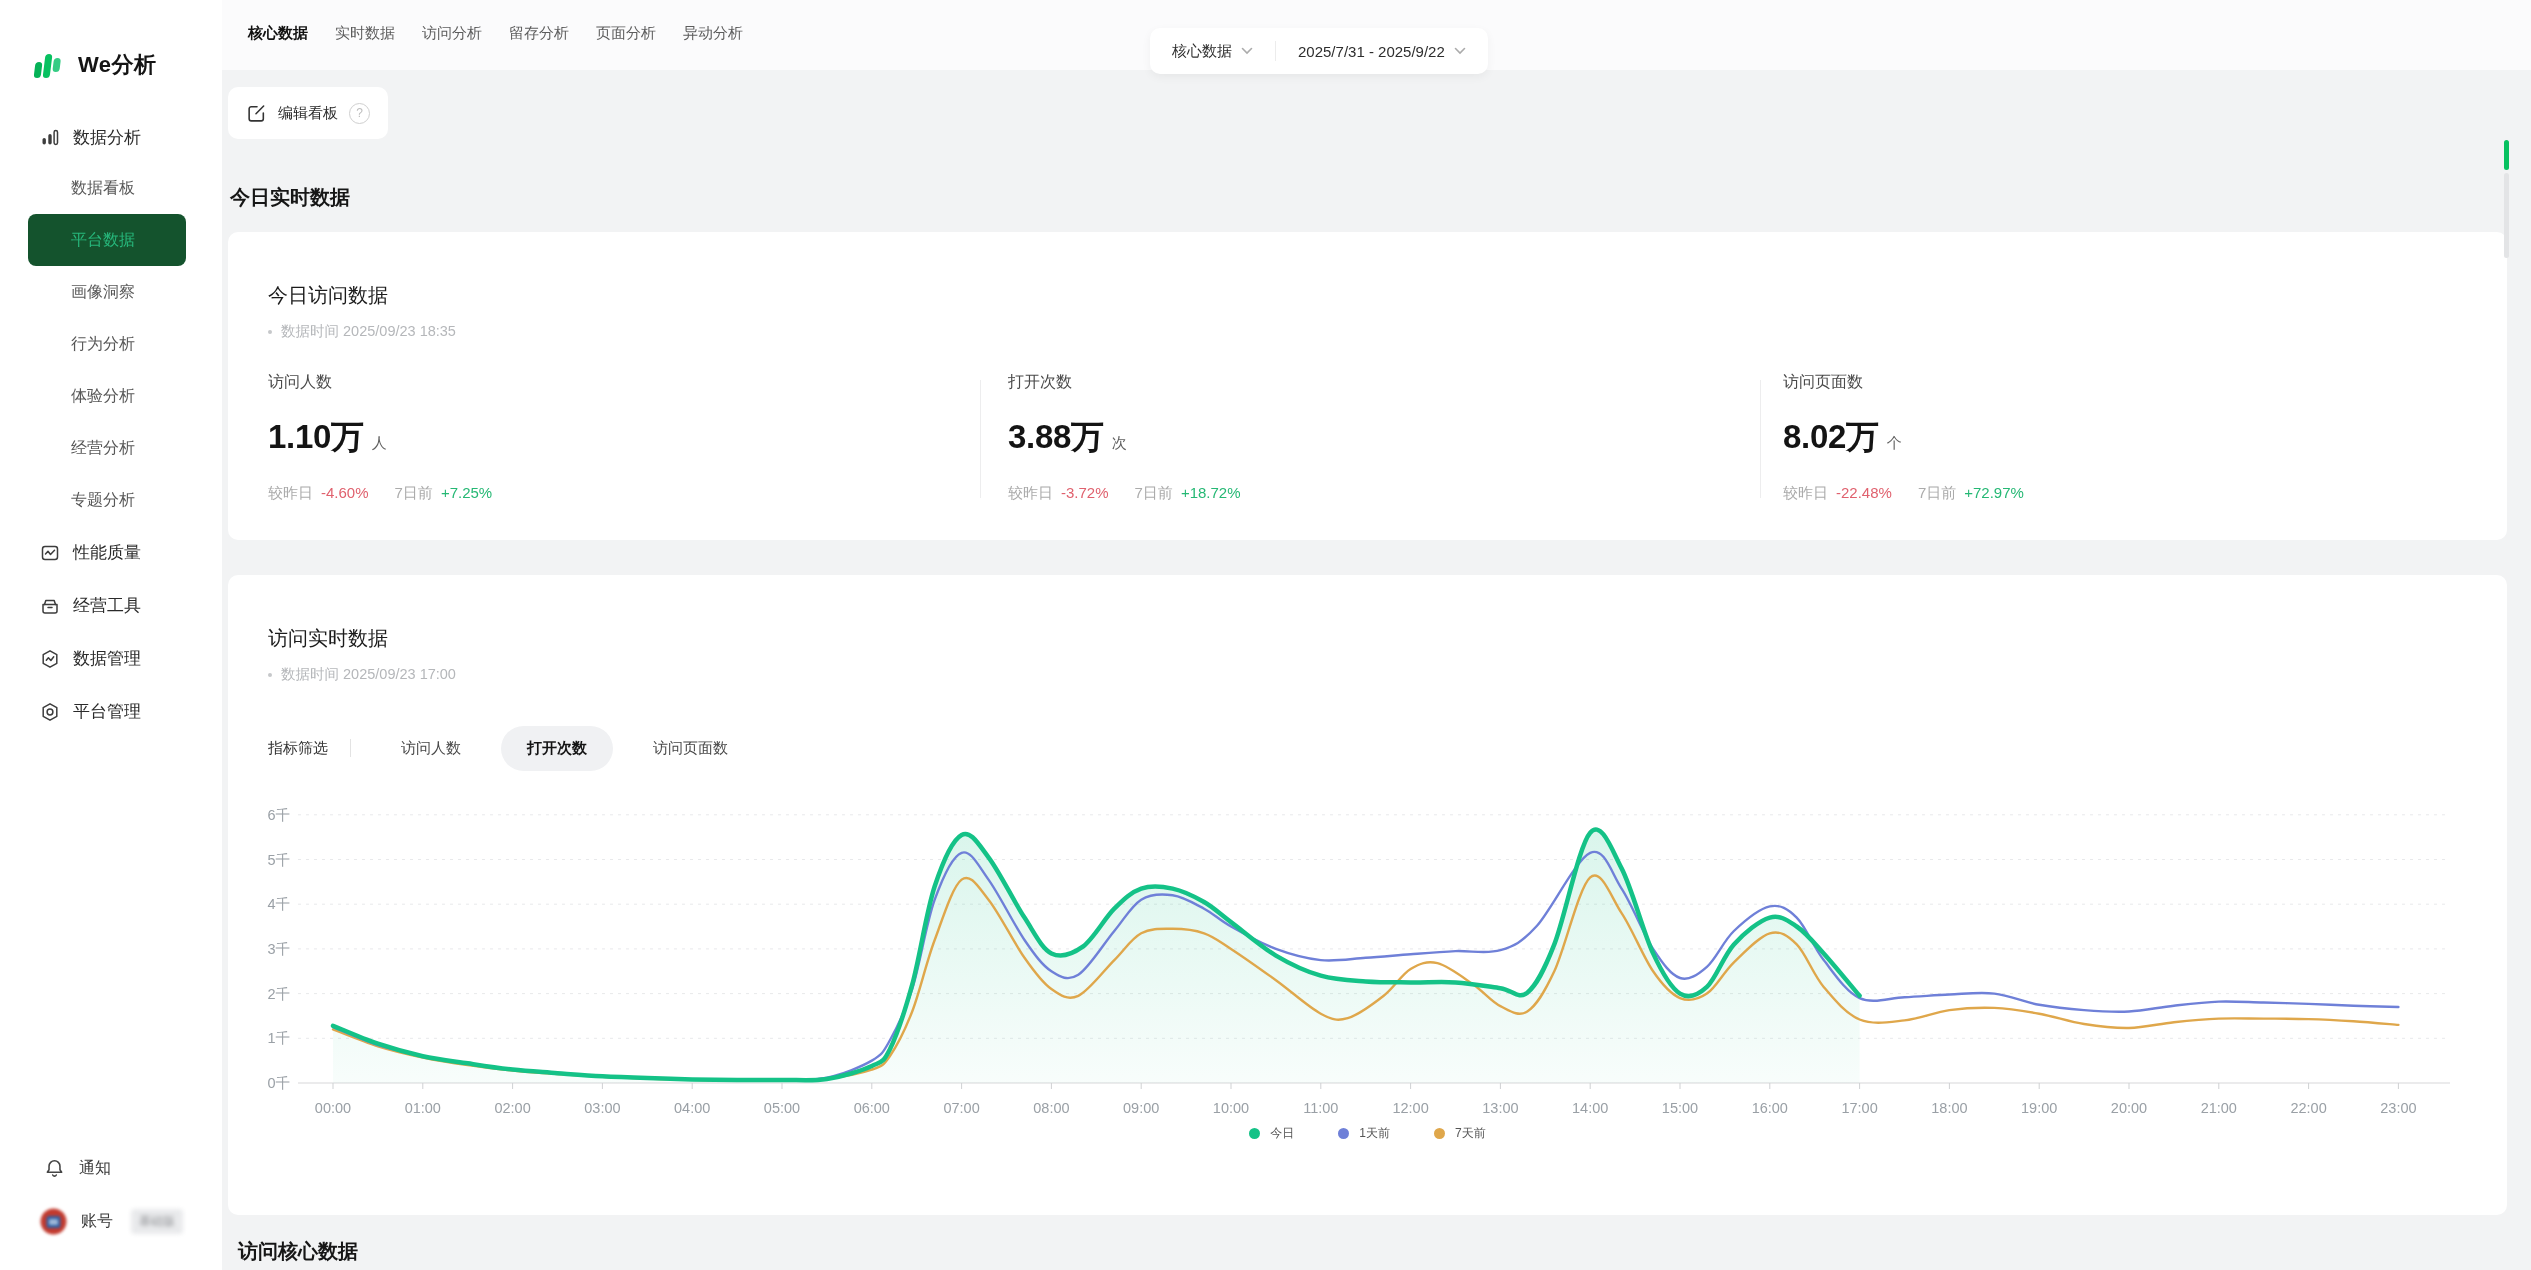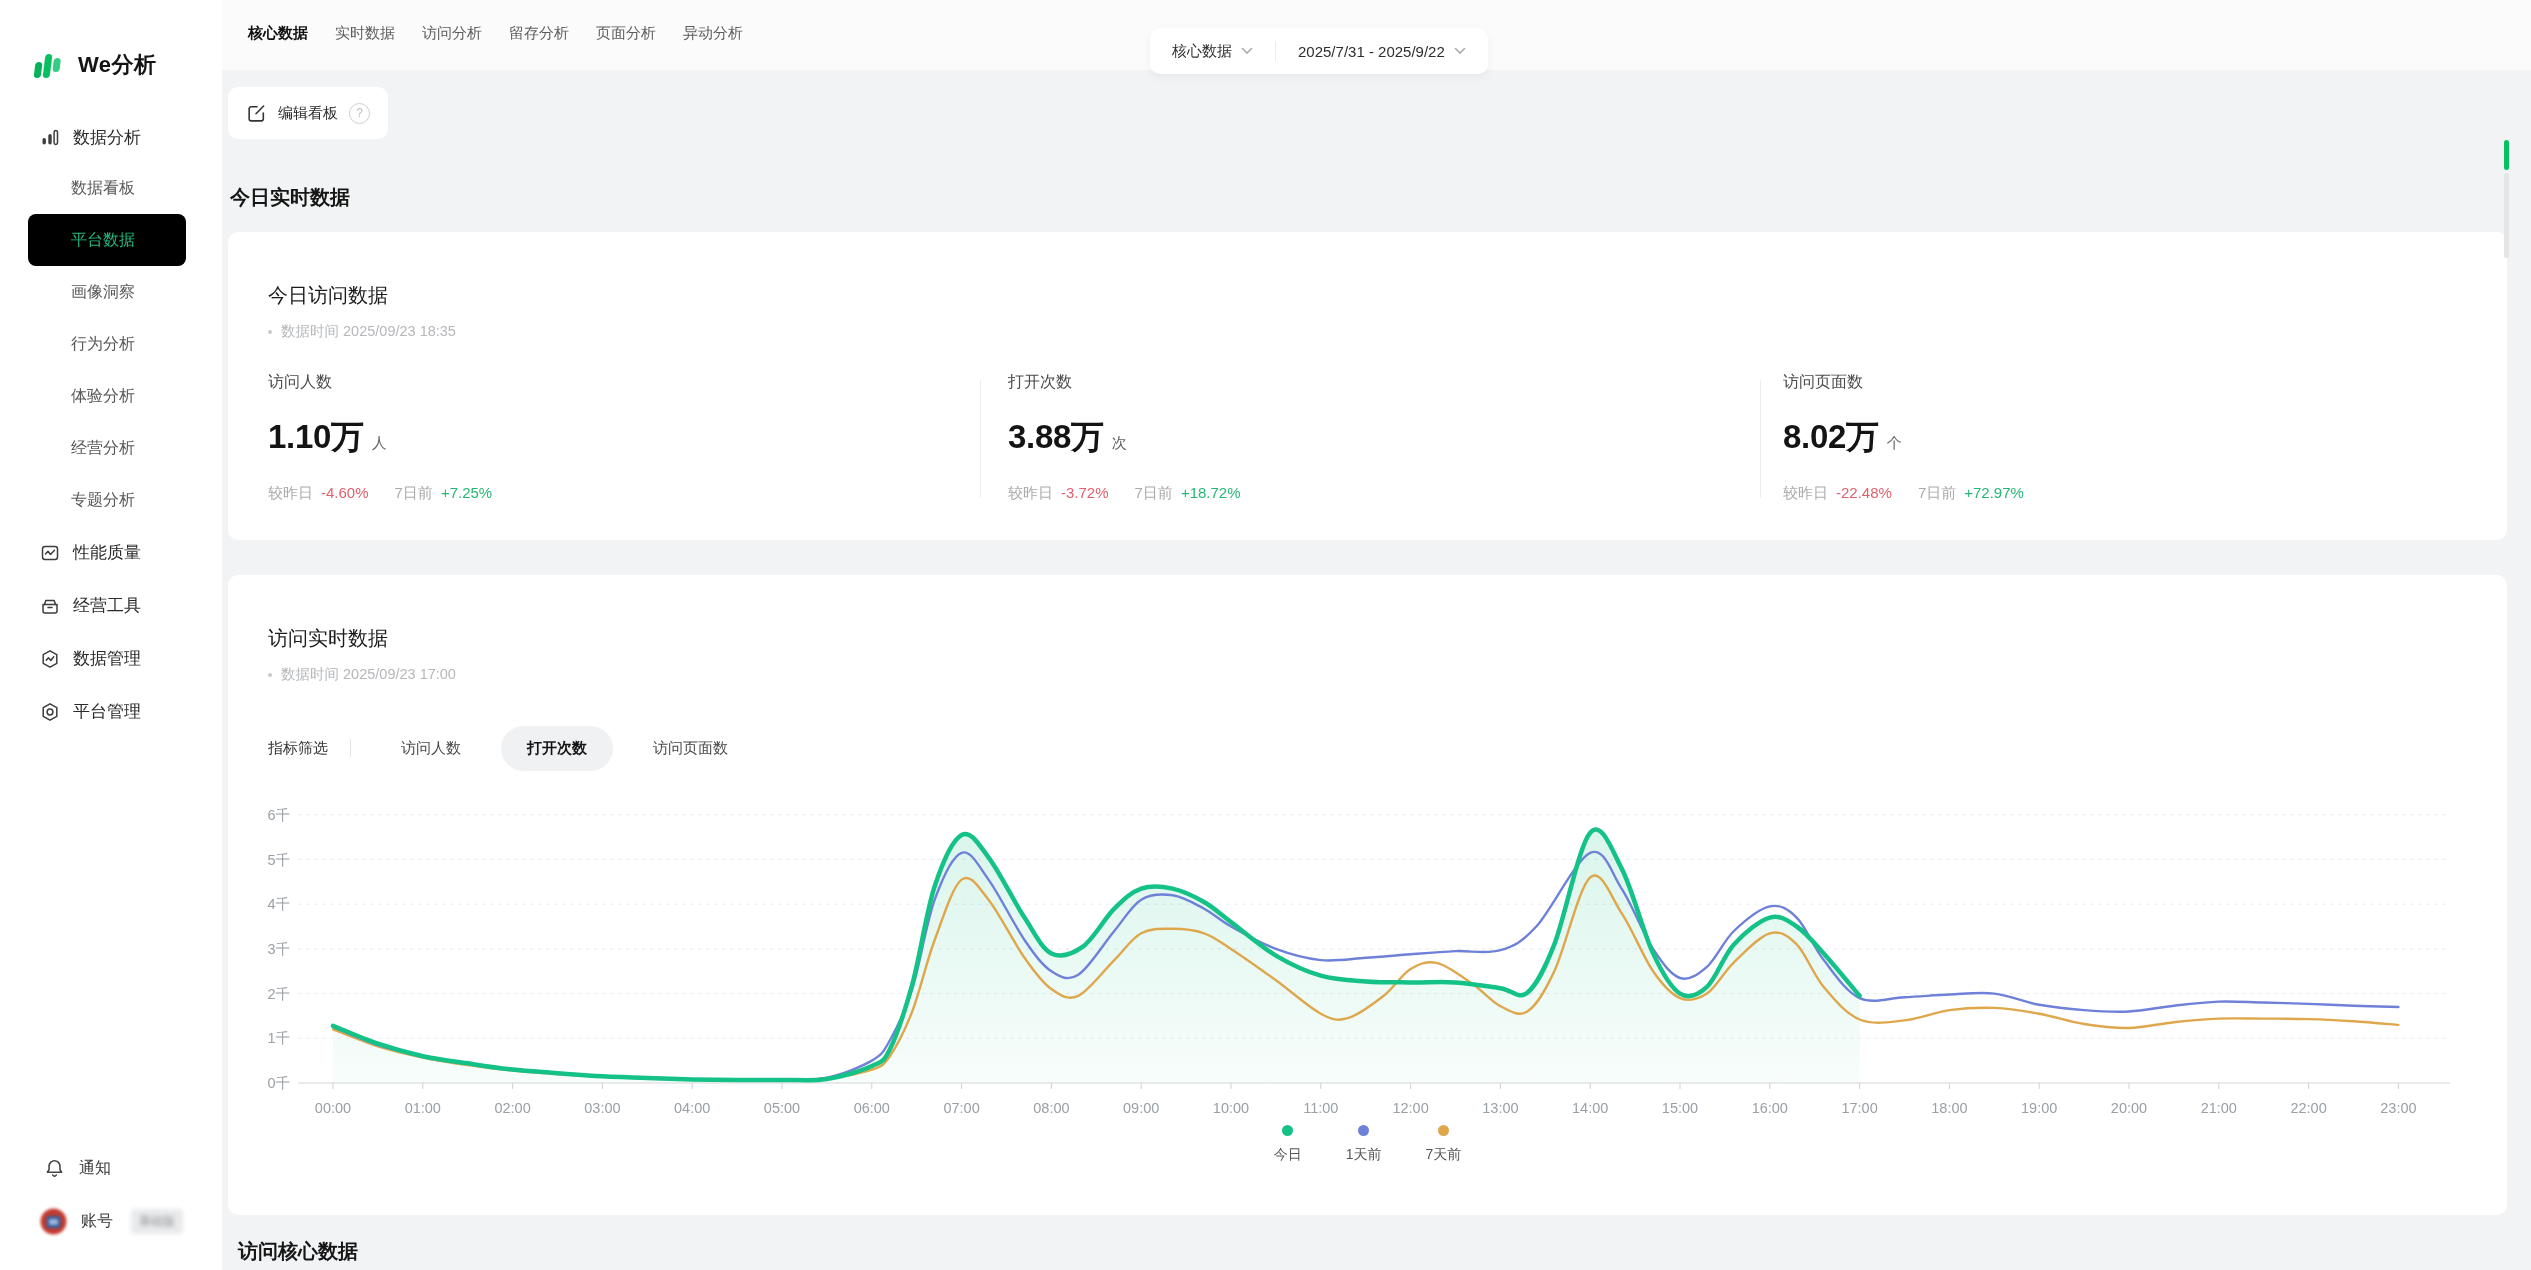--- a/index.html
+++ b/index.html
@@ -13,21 +13,21 @@
   
   .sidebar{position:absolute;left:0;top:0;width:222px;height:1270px;background:#ffffff;}
   .logo{position:absolute;left:28px;top:50px;display:flex;gap:12px;}
   .logo-text{font-size:22px;font-weight:700;color:#141414;letter-spacing:.5px;}
   #menu{position:absolute;left:0;top:112px;width:222px;}
   .grp-head{height:50px;display:flex;align-items:center;gap:13px;padding-left:40px;
             font-size:17px;font-weight:500;color:#2a2a2a;cursor:pointer;}
   .child{height:52px;display:flex;align-items:center;box-sizing:border-box;
          margin:0 36px 0 28px;padding-left:43px;border-radius:8px;
          font-size:16px;color:#585858;cursor:pointer;}
-  .child.active{background:#000000;color:#27b87c;font-weight:500;}
+  .child.active{background:#14532d;color:#27b87c;font-weight:500;}
   .sect{height:53px;display:flex;align-items:center;gap:13px;padding-left:40px;
         font-size:17px;font-weight:500;color:#2a2a2a;cursor:pointer;}
   .side-footer{position:absolute;left:0;bottom:0;width:222px;}
   .foot-item{position:absolute;left:0;width:222px;height:44px;display:flex;align-items:center;
              gap:14px;padding-left:44px;box-sizing:border-box;font-size:16px;color:#3a3a3a;cursor:pointer;}
   .foot-notify{top:-124px;text-align:center;} .foot-account{top:-71px;padding-left:40px;}
   .badge{background:#e9eaec;border-radius:4px;padding:4px 8px;font-size:12px;color:#8f9194;
          filter:blur(2px);margin-left:4px;}
   .avatar{filter:blur(1.6px);border-radius:50%;}
 
@@ -70,21 +70,21 @@
   .chip-row{position:absolute;left:40px;top:150px;height:46px;display:flex;align-items:center;}
   .chip-label{font-size:15px;color:#333;}
   .vdiv{width:1px;height:18px;background:#e3e3e3;margin:0 24px 0 22px;}
   .chip{font-size:15px;color:#474747;padding:13px 26px;border-radius:999px;cursor:pointer;white-space:nowrap;
         margin-right:14px;}
   .chip.active{background:#f0f1f3;color:#141414;font-weight:700;}
 
   #chart{position:absolute;left:0;top:210px;}
   #chart text{font-family:"Liberation Sans","DejaVu Sans",sans-serif;}
   .legend{position:absolute;left:0;top:550px;width:2279px;display:flex;justify-content:center;gap:44px;}
-  .lg-item{display:flex;align-items:center;gap:10px;font-size:14px;color:#555;cursor:pointer;flex-direction:column;}
+  .lg-item{display:flex;align-items:center;gap:10px;font-size:12px;color:#555;cursor:pointer;}
   .lg-dot{width:11px;height:11px;border-radius:50%;display:inline-block;}
 
   
   .sb-thumb{position:absolute;left:2504px;top:140px;width:5px;height:30px;border-radius:3px;background:#07c160;}
   .sb-track{position:absolute;left:2504px;top:173px;width:5px;height:85px;border-radius:3px;background:#e3e4e6;}
 
   svg.icn{flex:0 0 auto;}
 </style>
 </head>
 <body>

